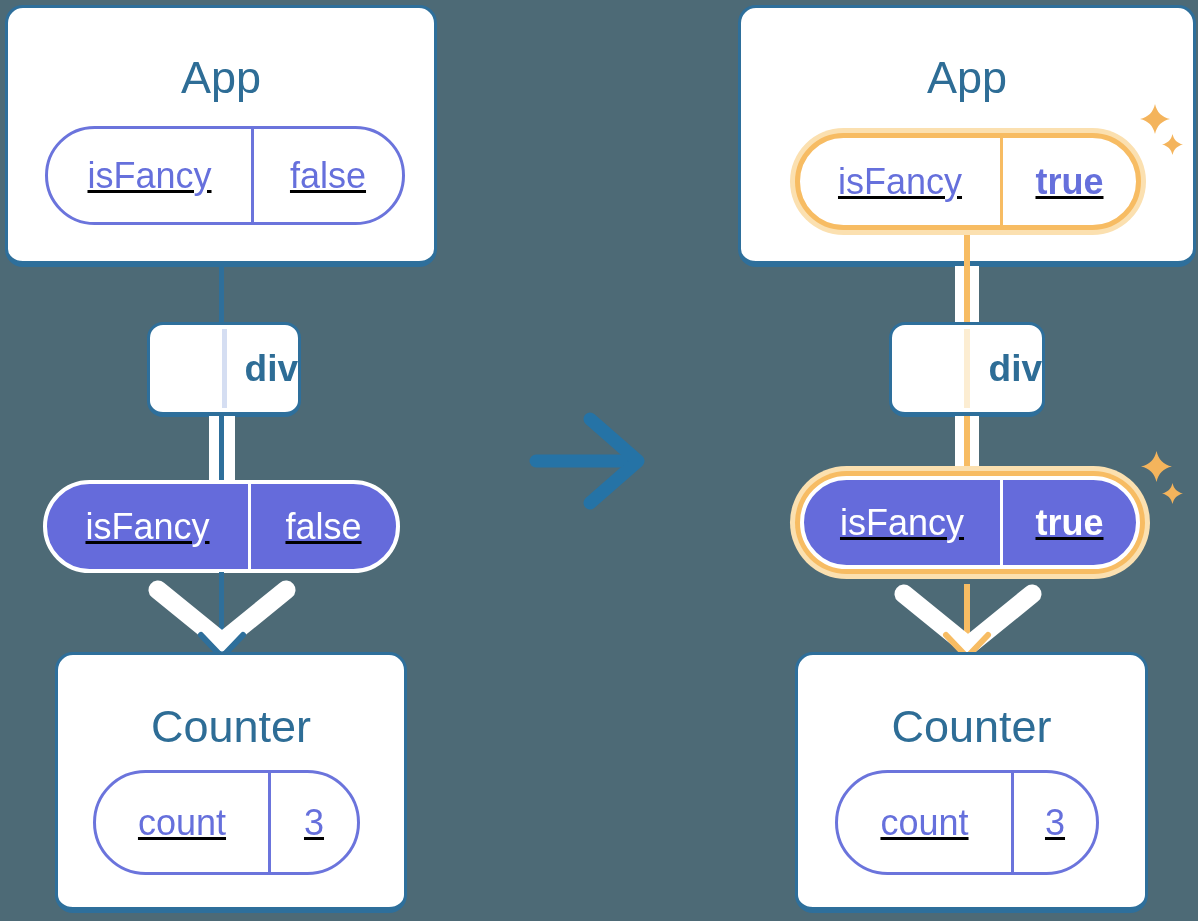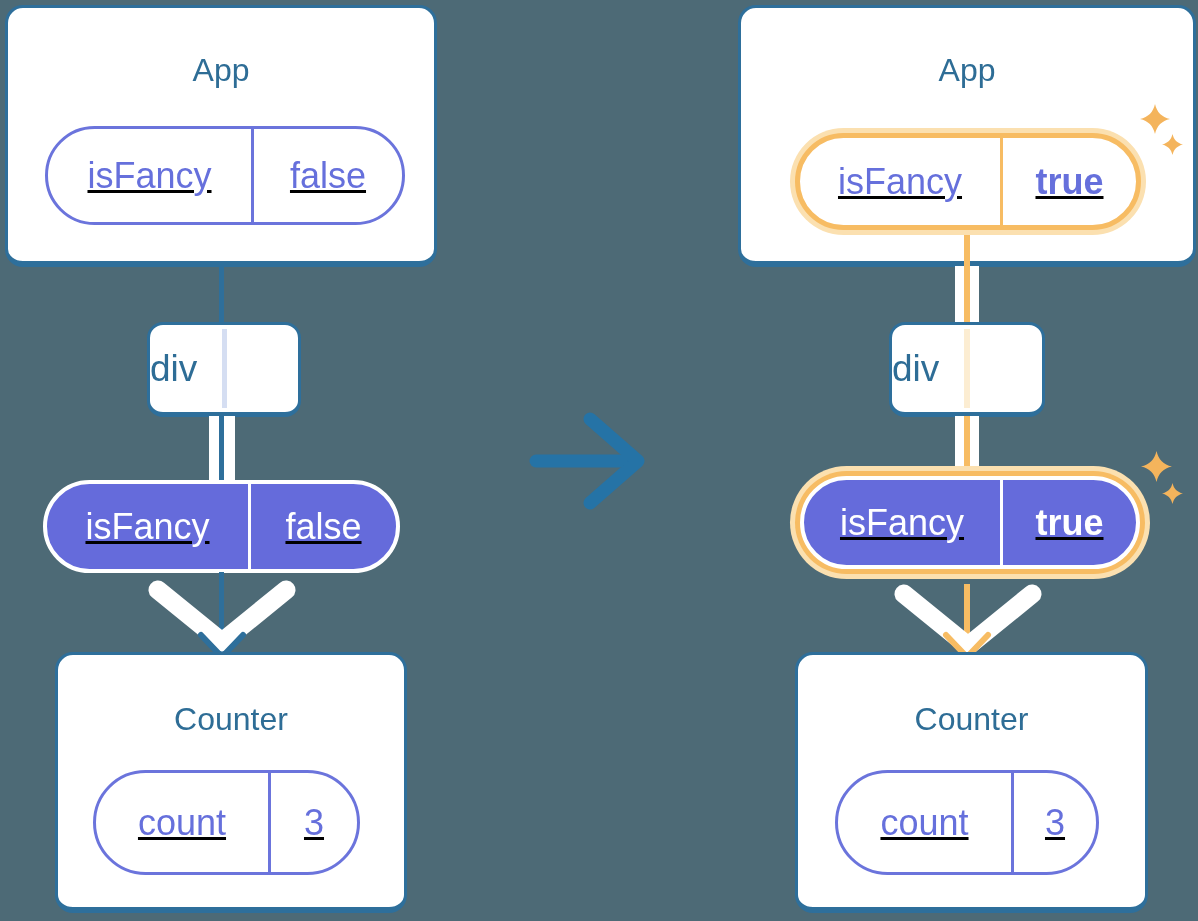--- a/index.html
+++ b/index.html
@@ -9,28 +9,28 @@
     font-family:"Liberation Sans","DejaVu Sans",sans-serif;
     -webkit-font-smoothing:antialiased;
   }
   .card{
     position:absolute;background:var(--card,#fff);
     border:3px solid var(--line,#2E6F9B);border-bottom-width:6px;
     border-radius:18px;box-sizing:border-box;
   }
   .card-title{
     position:absolute;left:0;right:0;text-align:center;
-    font-size:32px;font-weight:500;color:var(--title,#2E6D96);
+    font-size:45px;font-weight:500;color:var(--title,#2E6D96);
   }
   .divcard{
     position:absolute;background:var(--card,#fff);
     border:3px solid var(--line,#2E6F9B);border-bottom-width:5px;
     border-radius:16px;box-sizing:border-box;
-    display:flex;align-items:center;justify-content:flex-start;
-    font-size:37px;font-weight:400;color:var(--title,#2E6D96);
+    display:flex;align-items:center;justify-content:flex-end;
+    font-size:37px;font-weight:700;color:var(--title,#2E6D96);
   }
   .pill{position:absolute;display:flex;box-sizing:border-box;border-radius:70px;overflow:hidden;text-decoration:underline;}
   .pill-outline{background:#fff;border:3px solid var(--purple-border,#6B74DC);}
   .pill-outline .seg{color:var(--purple-text,#6670DC);}
   .pill-outline .seg+.seg{border-left:3px solid var(--purple-border,#6B74DC);}
   .pill-filled{background:var(--purple,#656BDB);border:4px solid #fff;}
   .pill-filled .seg{color:#fff;}
   .pill-filled .seg+.seg{border-left:3px solid #fff;}
   .pill-hl-outline{background:#fff;border:5px solid var(--orange,#F7BC63);
     box-shadow:0 0 0 5px var(--orange-light,#FBE0B0);}

